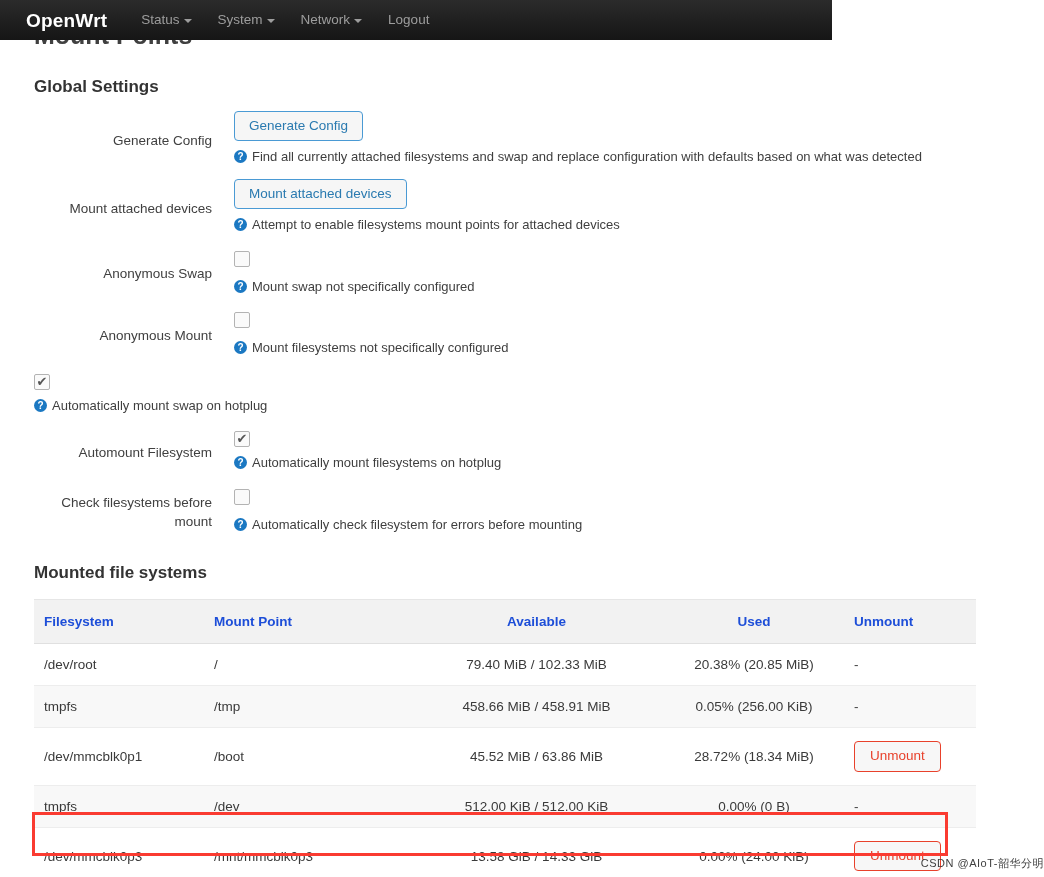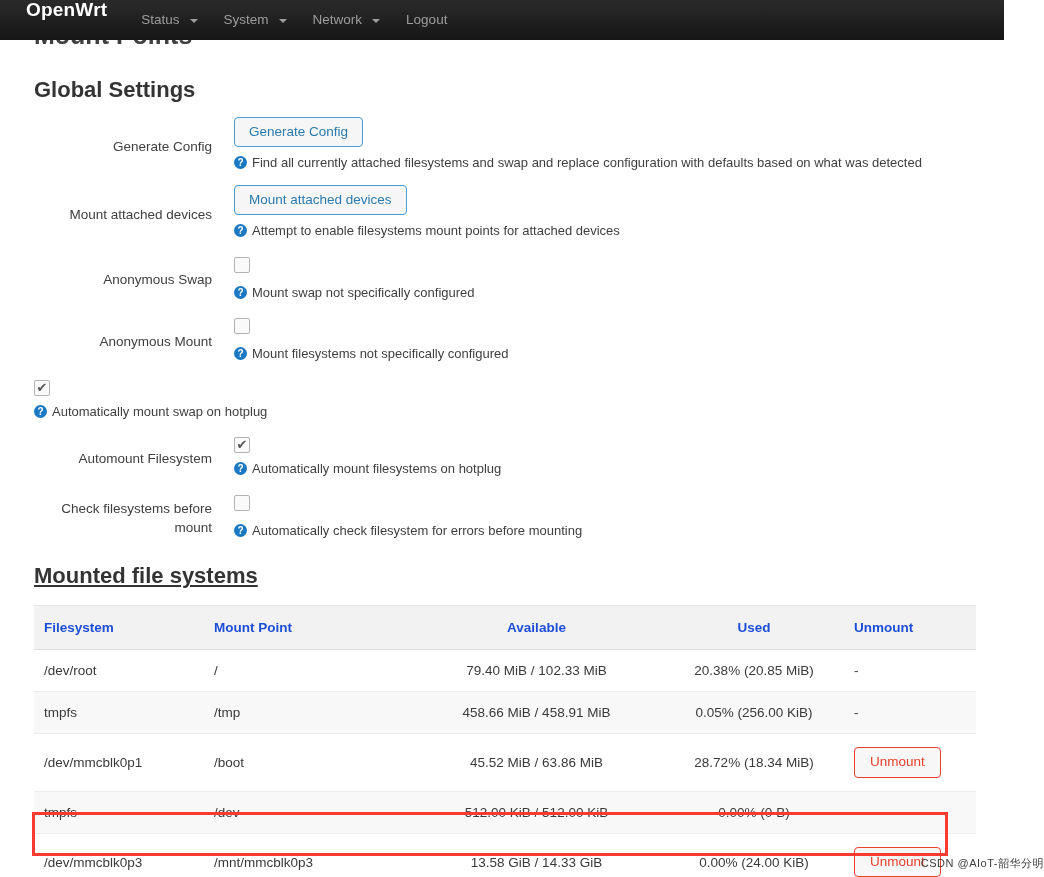--- a/index.html
+++ b/index.html
@@ -9,42 +9,43 @@
     background: #ffffff;
     font-family: "Liberation Sans", sans-serif;
     color: #2e2e2e;
     overflow: hidden;
   }
 
   
   .navbar {
     position: absolute;
     top: 0; left: 0;
-    width: 1004px; height: 40px;
+    width: 832px; height: 40px;
     background: linear-gradient(to bottom, #2b2b2b 0%, #1f1f1f 55%, #161616 100%);
     display: flex;
+    align-items: center;
     padding-left: 26px;
     z-index: 50;
   }
   .brand {
     color: #ffffff;
     font-size: 19px;
     font-weight: bold;
     letter-spacing: .2px;
     margin-right: 34px;
     line-height: 1;
     cursor: pointer;
   }
   .nav-item {
     color: #9d9d9d;
     font-size: 13.5px;
     margin-right: 26px;
     display: flex;
     align-items: center;
-    gap: 10px;
+    gap: 4px;
     cursor: pointer;
     line-height: 1;
   }
   .caret {
     width: 0; height: 0;
     border-left: 4px solid transparent;
     border-right: 4px solid transparent;
     border-top: 4px solid #9d9d9d;
     display: inline-block;
     margin-top: 2px;
@@ -58,21 +59,21 @@
     padding: 0 34px;
   }
   .page-title {
     font-size: 25px;
     font-weight: bold;
     color: #404040;
     margin: 22px 0 0 0;
     line-height: 1.1;
   }
   .section-title {
-    font-size: 22px;
+    font-size: 17px;
     font-weight: bold;
     color: #333;
     margin: 27px 0 0 0;
   }
 
   
   .form-rows { margin-top: 14px; }
   .form-row {
     display: flex;
     align-items: center;
@@ -274,21 +275,21 @@
       </div>
       <div class="form-row">
         <div class="form-label">Check filesystems before mount</div>
         <div class="form-field"><div class="checkbox"></div><div class="hint">
             <span class="help-icon">?</span>
             <span>Automatically check filesystem for errors before mounting</span>
           </div></div>
       </div>
     </div>
 
-  <h2 class="section-title" style="margin-top:24px;text-decoration:underline;">Mounted file systems</h2>
+  <h2 class="section-title" style="margin-top:30px;">Mounted file systems</h2>
 
   <div class="table-wrap">
     <table class="fs-table">
       <thead>
         <tr id="thead-row">
             <th>Filesystem</th>
             <th>Mount Point</th>
             <th>Available</th>
             <th>Used</th>
             <th>Unmount</th>

